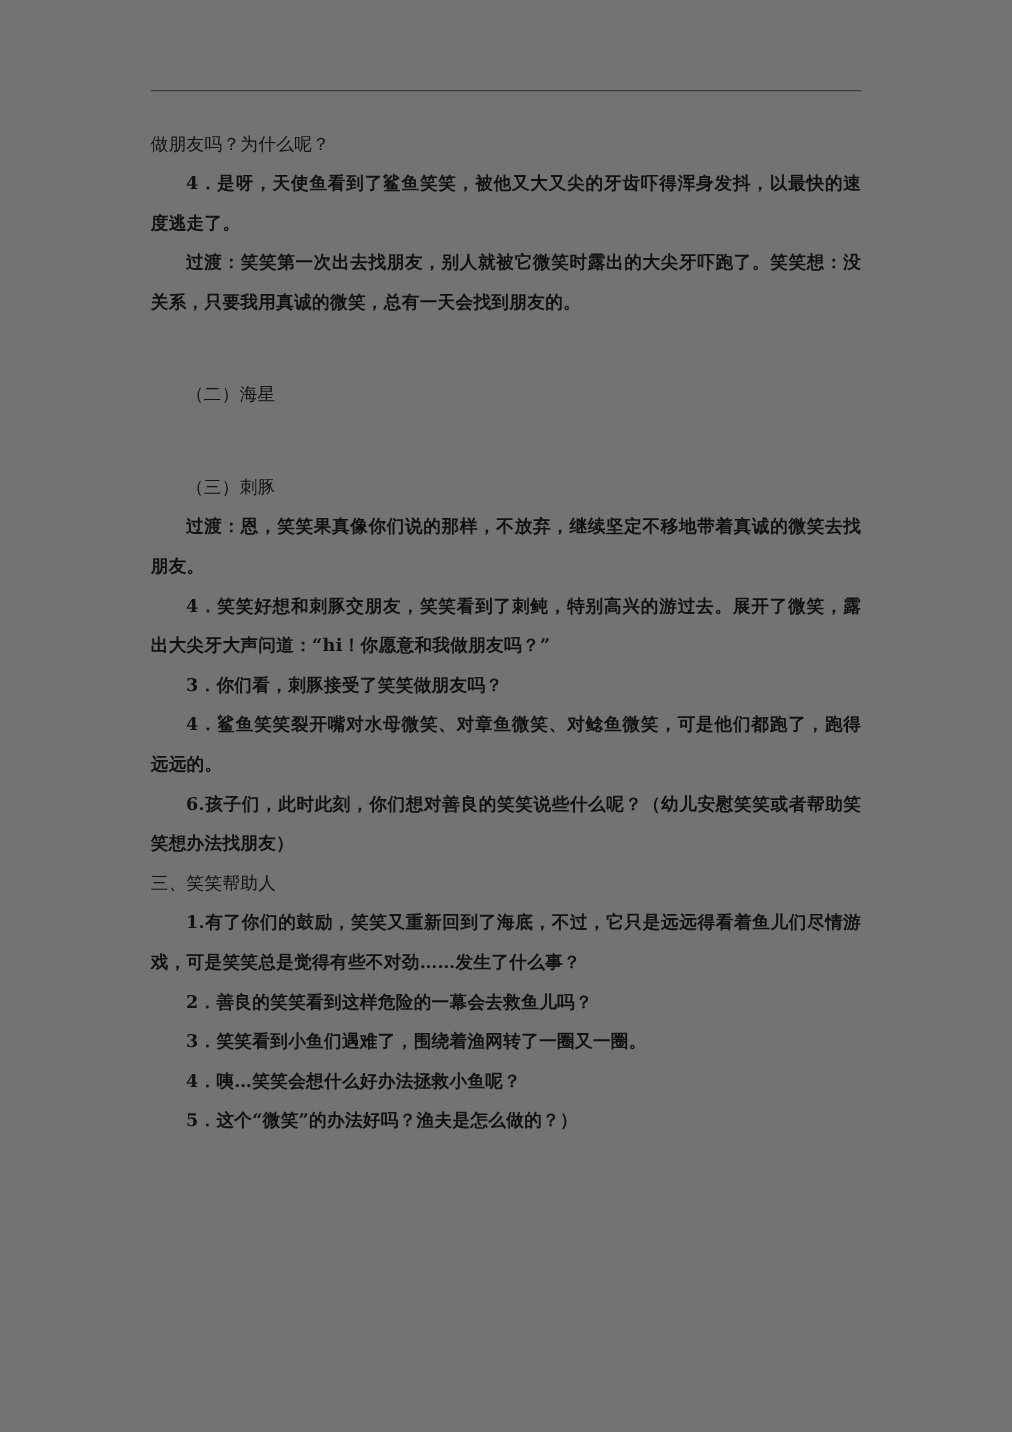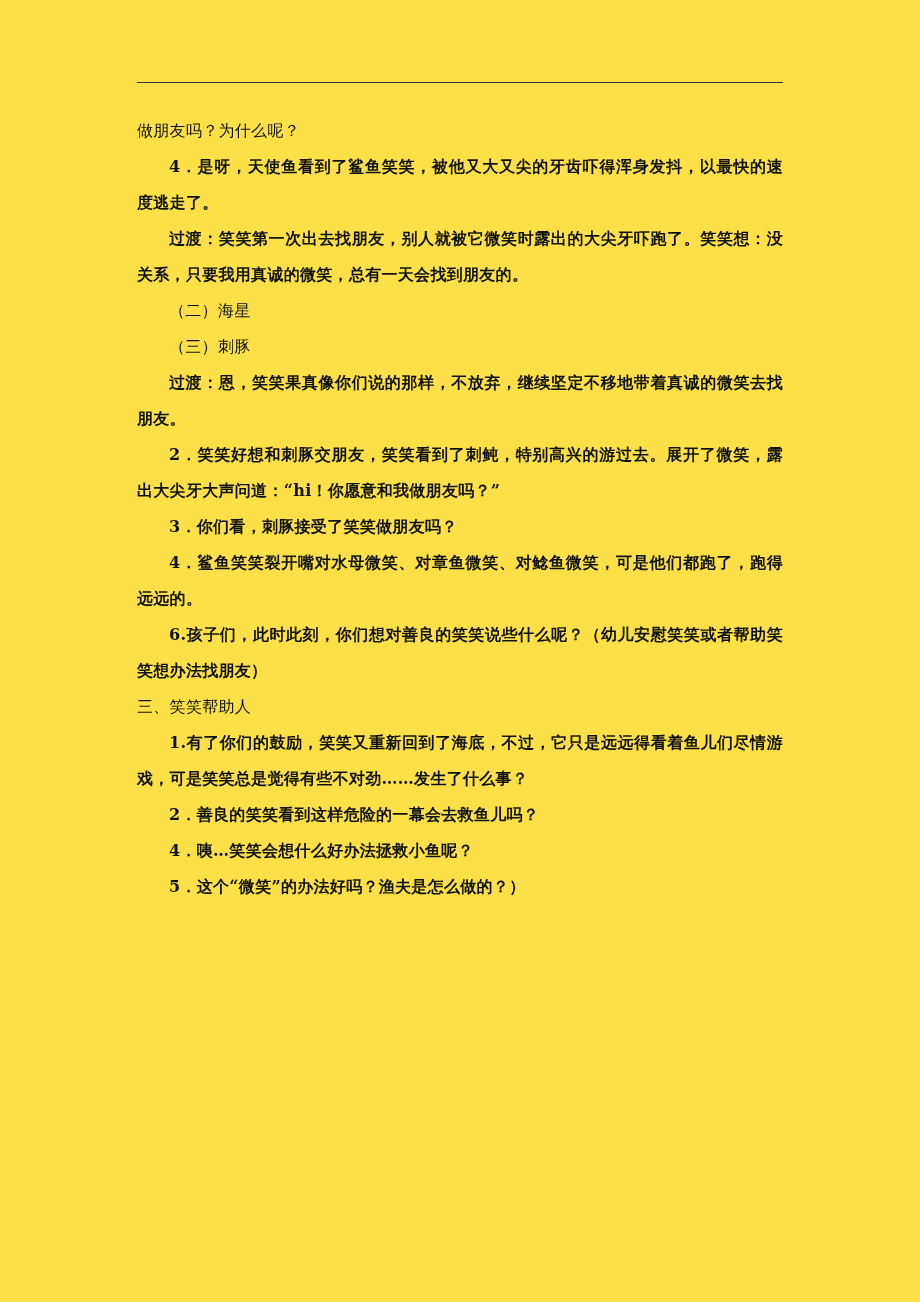--- a/index.html
+++ b/index.html
@@ -14,21 +14,21 @@
       overflow: hidden;
       font-family: "DejaVu Serif", "Liberation Serif", serif;
       color: #111111;
     }
     .page {
       position: absolute;
       left: 0;
       top: 0;
       width: 920px;
       height: 1302px;
-      background: #fde047;
+      background: #737373;
     }
     .header-rule {
       position: absolute;
       left: 137px;
       top: 82px;
       width: 646px;
       height: 0;
       border-top: 1.5px solid #333333;
     }
     .body-text {
@@ -45,41 +45,43 @@
       letter-spacing: 0.3px;
       white-space: normal;
       word-break: break-all;
     }
     .indent {
       text-indent: 32px;
       font-weight: bold;
     }
     .subheading {
       text-indent: 32px;
+      margin-top: 48px;
     }
     .noindent {
       text-indent: 0;
     }
   </style>
 </head>
 <body>
 
 <div class="page">
   <div class="header-rule"></div>
 
   <div class="body-text">
     <p class="para noindent">做朋友吗？为什么呢？</p>
     <p class="para indent">4．是呀，天使鱼看到了鲨鱼笑笑，被他又大又尖的牙齿吓得浑身发抖，以最快的速度逃走了。</p>
     <p class="para indent">过渡：笑笑第一次出去找朋友，别人就被它微笑时露出的大尖牙吓跑了。笑笑想：没关系，只要我用真诚的微笑，总有一天会找到朋友的。</p>
     <p class="para subheading">（二）海星</p>
     <p class="para subheading">（三）刺豚</p>
     <p class="para indent">过渡：恩，笑笑果真像你们说的那样，不放弃，继续坚定不移地带着真诚的微笑去找朋友。</p>
-    <p class="para indent">2．笑笑好想和刺豚交朋友，笑笑看到了刺鲀，特别高兴的游过去。展开了微笑，露出大尖牙大声问道：“hi！你愿意和我做朋友吗？”</p>
+    <p class="para indent">4．笑笑好想和刺豚交朋友，笑笑看到了刺鲀，特别高兴的游过去。展开了微笑，露出大尖牙大声问道：“hi！你愿意和我做朋友吗？”</p>
     <p class="para indent">3．你们看，刺豚接受了笑笑做朋友吗？</p>
     <p class="para indent">4．鲨鱼笑笑裂开嘴对水母微笑、对章鱼微笑、对鲶鱼微笑，可是他们都跑了，跑得远远的。</p>
     <p class="para indent">6.孩子们，此时此刻，你们想对善良的笑笑说些什么呢？（幼儿安慰笑笑或者帮助笑笑想办法找朋友）</p>
     <p class="para noindent">三、笑笑帮助人</p>
     <p class="para indent">1.有了你们的鼓励，笑笑又重新回到了海底，不过，它只是远远得看着鱼儿们尽情游戏，可是笑笑总是觉得有些不对劲……发生了什么事？</p>
     <p class="para indent">2．善良的笑笑看到这样危险的一幕会去救鱼儿吗？</p>
+    <p class="para indent">3．笑笑看到小鱼们遇难了，围绕着渔网转了一圈又一圈。</p>
     <p class="para indent">4．咦…笑笑会想什么好办法拯救小鱼呢？</p>
     <p class="para indent">5．这个“微笑”的办法好吗？渔夫是怎么做的？）</p>
   </div>
 </div>
 
 </body></html>

